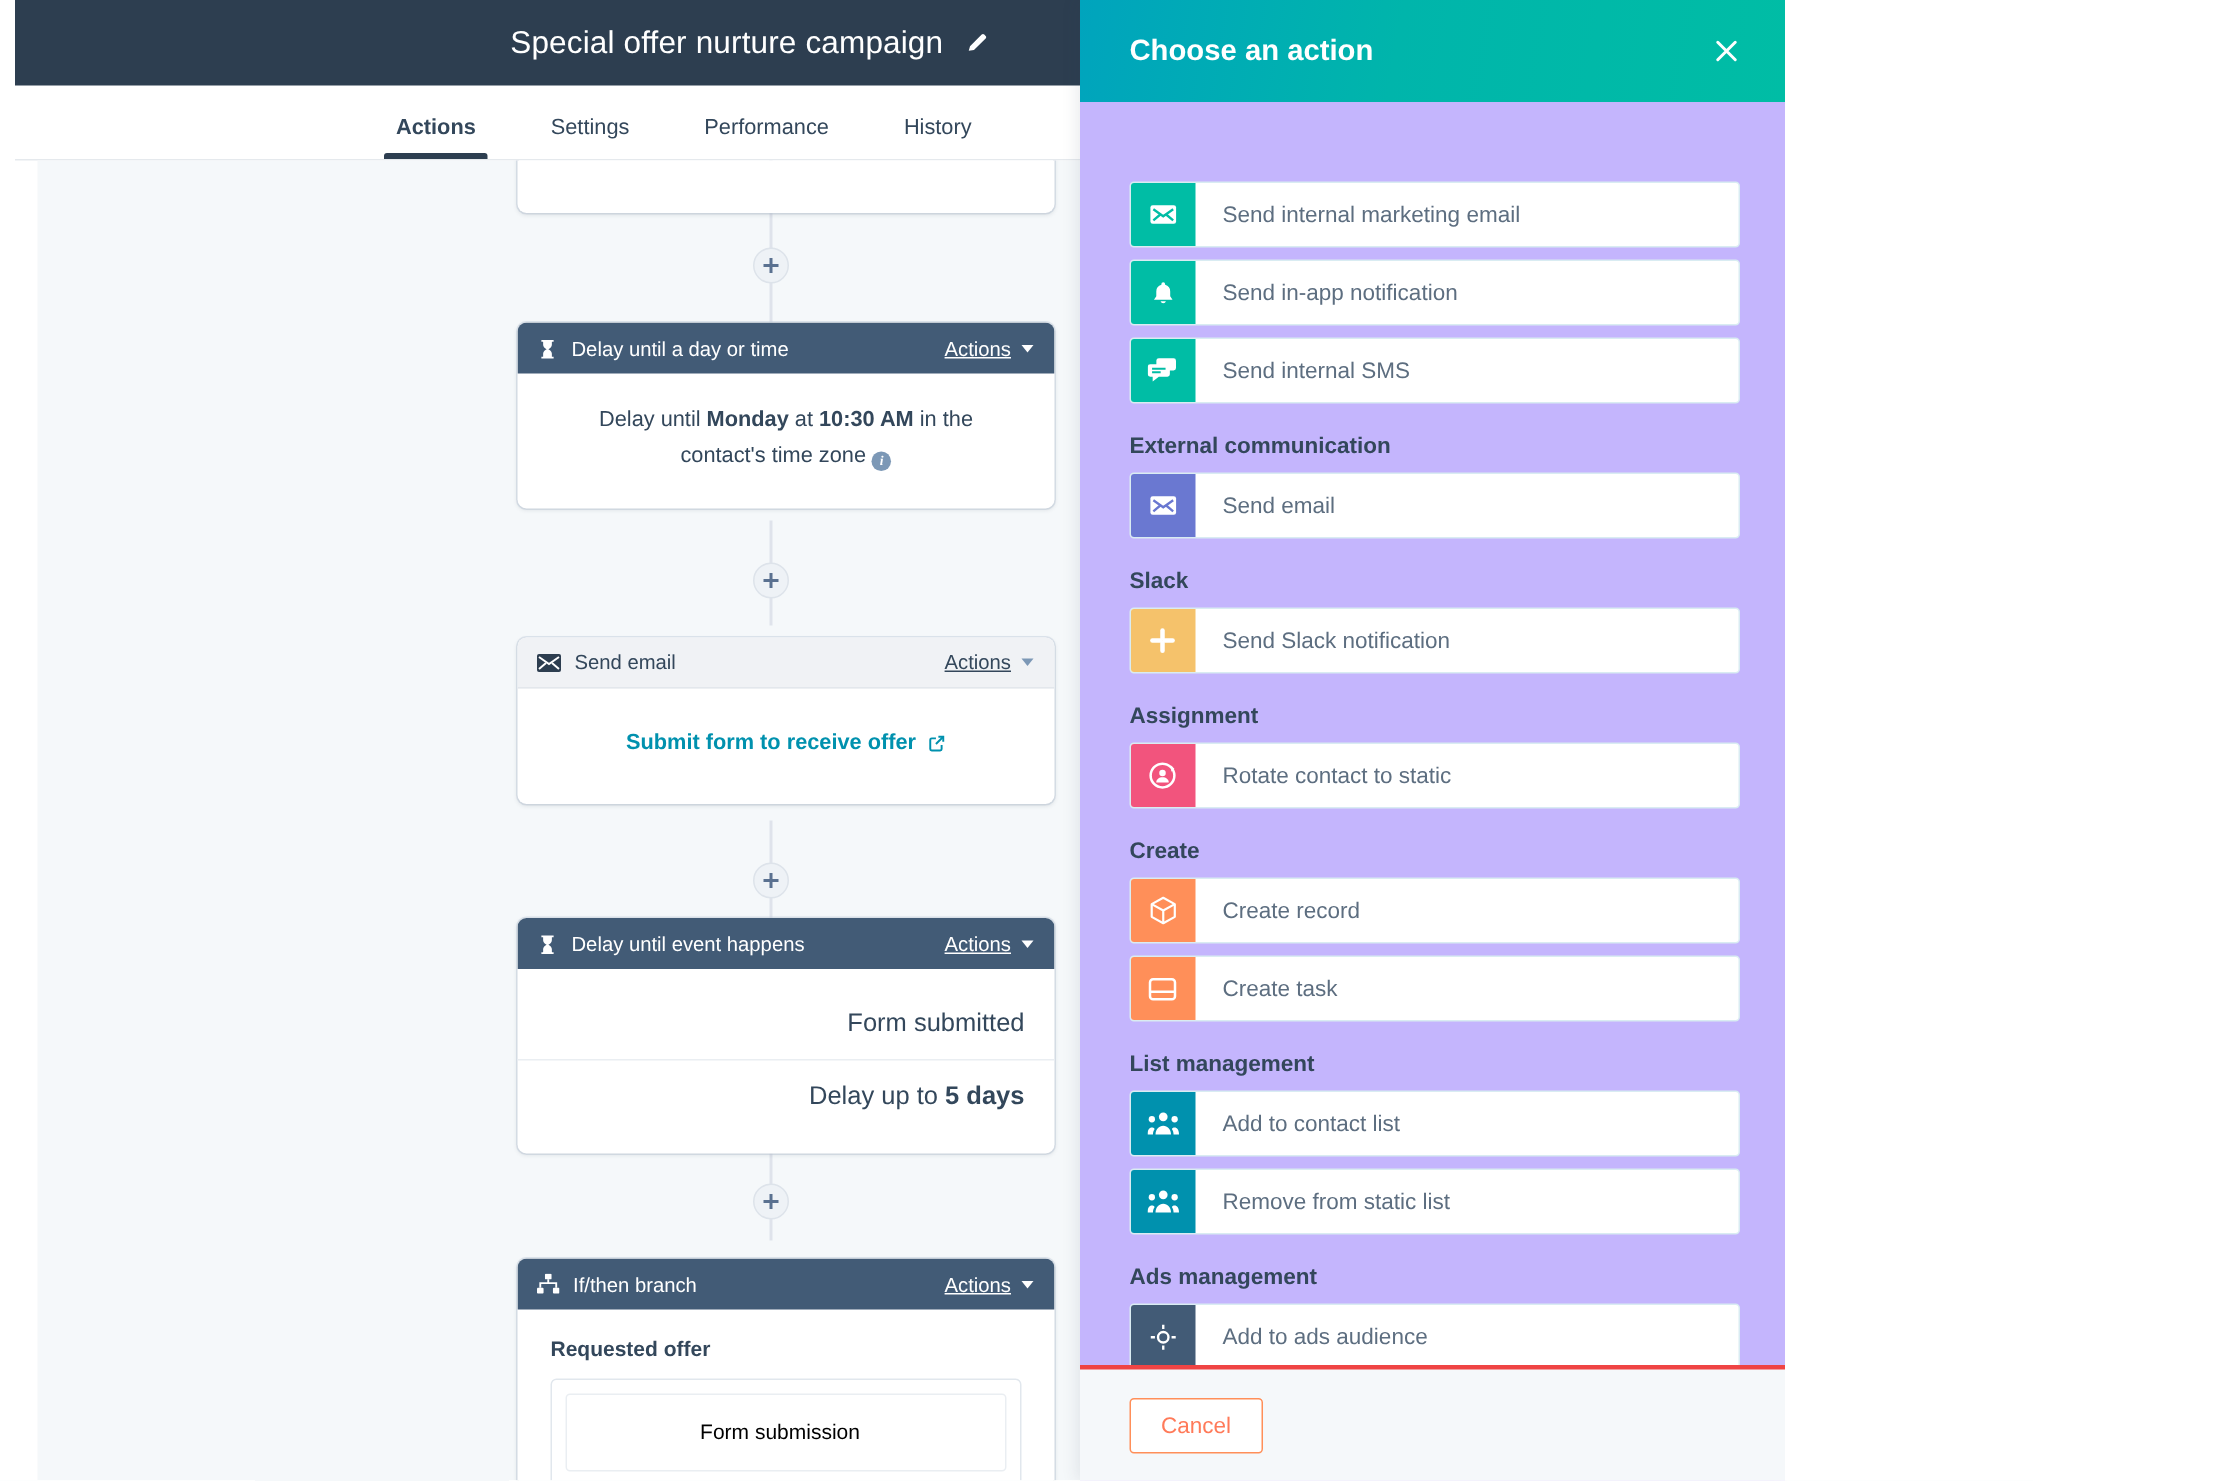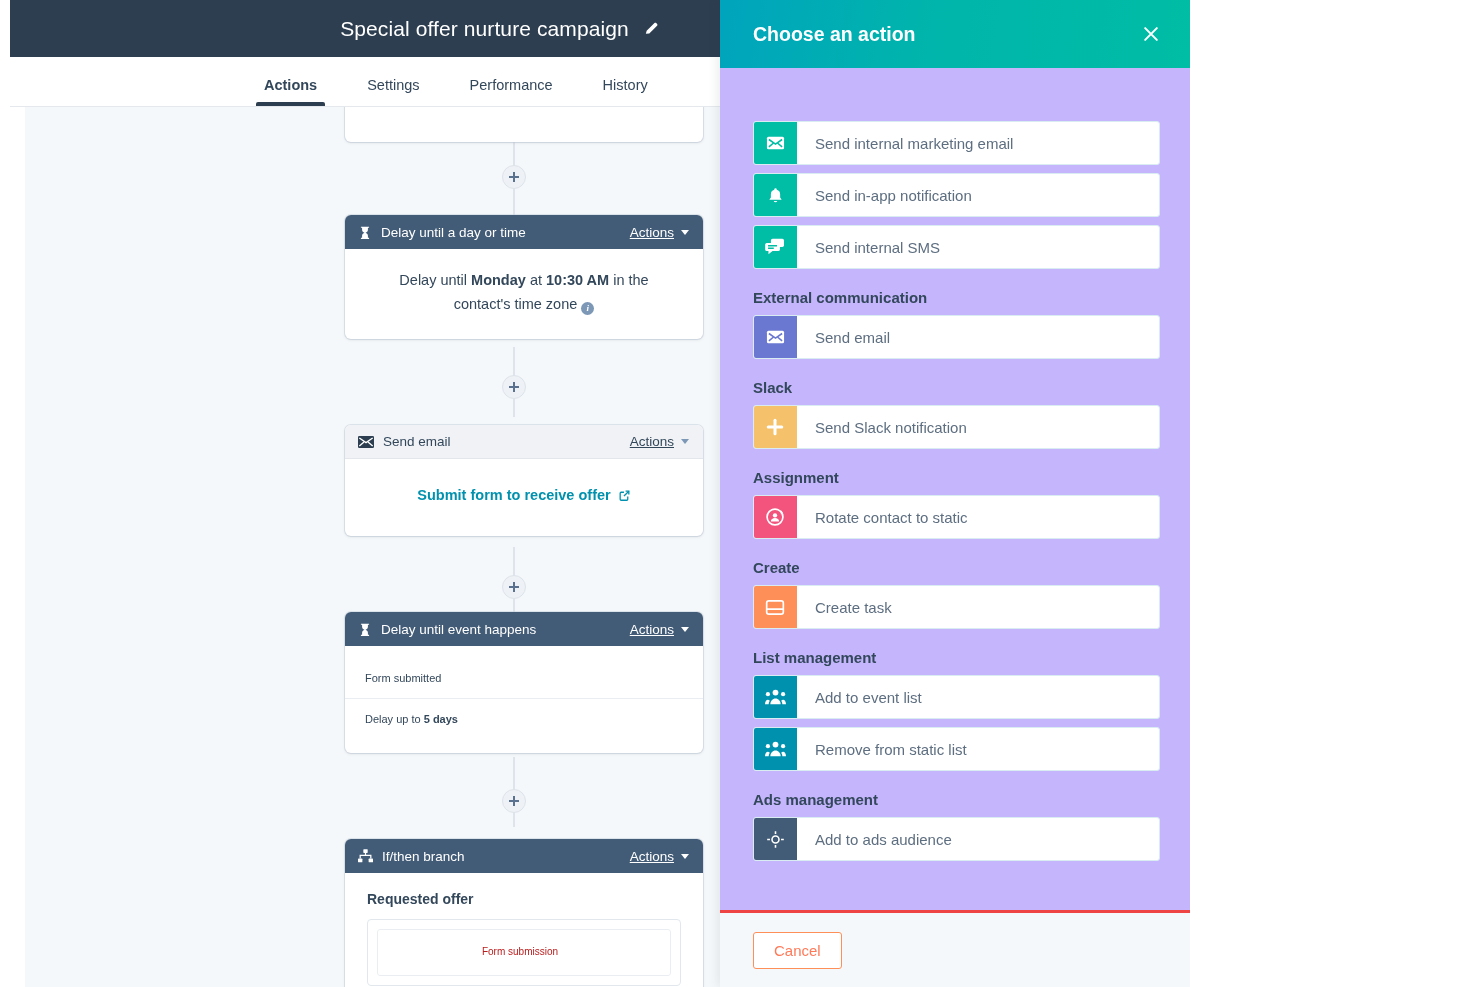--- a/index.html
+++ b/index.html
@@ -217,23 +217,23 @@
     font-weight: 600;
     text-decoration: none;
     cursor: pointer;
     display: inline-flex;
     align-items: center;
   }
   .ext-icon { margin-left: 7px; display: inline-flex; }
 
   .split-row {
     padding: 14px 20px;
-    font-size: 11px;
+    font-size: 17px;
     color: #33475b;
-    text-align: left;
+    text-align: right;
   }
   .split-row + .split-row { border-top: 1px solid #eaeef2; }
 
   .branch-body {
     padding: 18px 22px 0 22px;
   }
   .branch-label {
     font-size: 14px;
     font-weight: 700;
     color: #33475b;
@@ -243,22 +243,22 @@
     border: 1px solid #e1e7ed;
     border-radius: 4px;
     padding: 9px;
     background: #ffffff;
   }
   .branch-inner {
     border: 1px solid #eaeef2;
     border-radius: 3px;
     padding: 16px 18px 18px 10px;
     text-align: center;
-    font-size: 10px;
-    color: #b91c1c;
+    font-size: 14px;
+    color: #000000;
   }
 
   
   .panel {
     position: absolute;
     right: 10px;
     top: 0;
     width: 470px;
     height: 987px;
     background: #c4b5fd;
@@ -584,41 +584,50 @@
             <path d="M7 17.5c0-2.6 2.2-4.2 5-4.2s5 1.6 5 4.2z" fill="#ffffff"></path>
             <path d="M19 4 l2.5 2.5 -2.5 2.5z" fill="#ffffff"></path>
           </svg>
         </span>
         <span class="action-label">Rotate contact to static</span>
       </div>
 
       <div class="group-title">Create</div>
       <div class="action-item">
         <span class="action-tile" style="background:#ff8f59;">
+          <svg width="19" height="20" viewBox="0 0 24 26" fill="none" stroke="#ffffff" stroke-width="1.9" stroke-linejoin="round">
+            <path d="M12 2 L22 7.5 V18.5 L12 24 L2 18.5 V7.5 Z"></path>
+            <path d="M2 7.5 L12 13 L22 7.5 M12 13 V24"></path>
+          </svg>
+        </span>
+        <span class="action-label">Create record</span>
+      </div>
+      <div class="action-item">
+        <span class="action-tile" style="background:#ff8f59;">
           <svg width="20" height="17" viewBox="0 0 24 20" fill="none" stroke="#ffffff" stroke-width="2" stroke-linejoin="round">
             <rect x="2" y="2" width="20" height="16" rx="2.5"></rect>
             <path d="M2 12 h20"></path>
           </svg>
         </span>
         <span class="action-label">Create task</span>
       </div>
 
       <div class="group-title">List management</div>
       <div class="action-item">
         <span class="action-tile" style="background:#0091ae;">
           <svg width="21" height="18" viewBox="0 0 26 22" fill="#ffffff">
             <circle cx="13" cy="5.5" r="3.6"></circle>
             <path d="M6.6 20c0-4.2 2.9-7.2 6.4-7.2s6.4 3 6.4 7.2z"></path>
             <circle cx="3.6" cy="7.5" r="2.6"></circle>
             <path d="M0 20c0-3.4 1.6-5.6 3.6-5.6 0.9 0 1.7.4 2.3 1.1-.9 1.2-1.4 2.8-1.4 4.5z"></path>
             <circle cx="22.4" cy="7.5" r="2.6"></circle>
             <path d="M26 20c0-3.4-1.6-5.6-3.6-5.6-.9 0-1.7.4-2.3 1.1.9 1.2 1.4 2.8 1.4 4.5z"></path>
           </svg>
         </span>
-        <span class="action-label">Add to event list</span>
+        <span class="action-label">Add to contact list</span>
       </div>
       <div class="action-item">
         <span class="action-tile" style="background:#0091ae;">
           <svg width="21" height="18" viewBox="0 0 26 22" fill="#ffffff">
             <circle cx="13" cy="5.5" r="3.6"></circle>
             <path d="M6.6 20c0-4.2 2.9-7.2 6.4-7.2s6.4 3 6.4 7.2z"></path>
             <circle cx="3.6" cy="7.5" r="2.6"></circle>
             <path d="M0 20c0-3.4 1.6-5.6 3.6-5.6 0.9 0 1.7.4 2.3 1.1-.9 1.2-1.4 2.8-1.4 4.5z"></path>
             <circle cx="22.4" cy="7.5" r="2.6"></circle>
             <path d="M26 20c0-3.4-1.6-5.6-3.6-5.6-.9 0-1.7.4-2.3 1.1.9 1.2 1.4 2.8 1.4 4.5z"></path>

